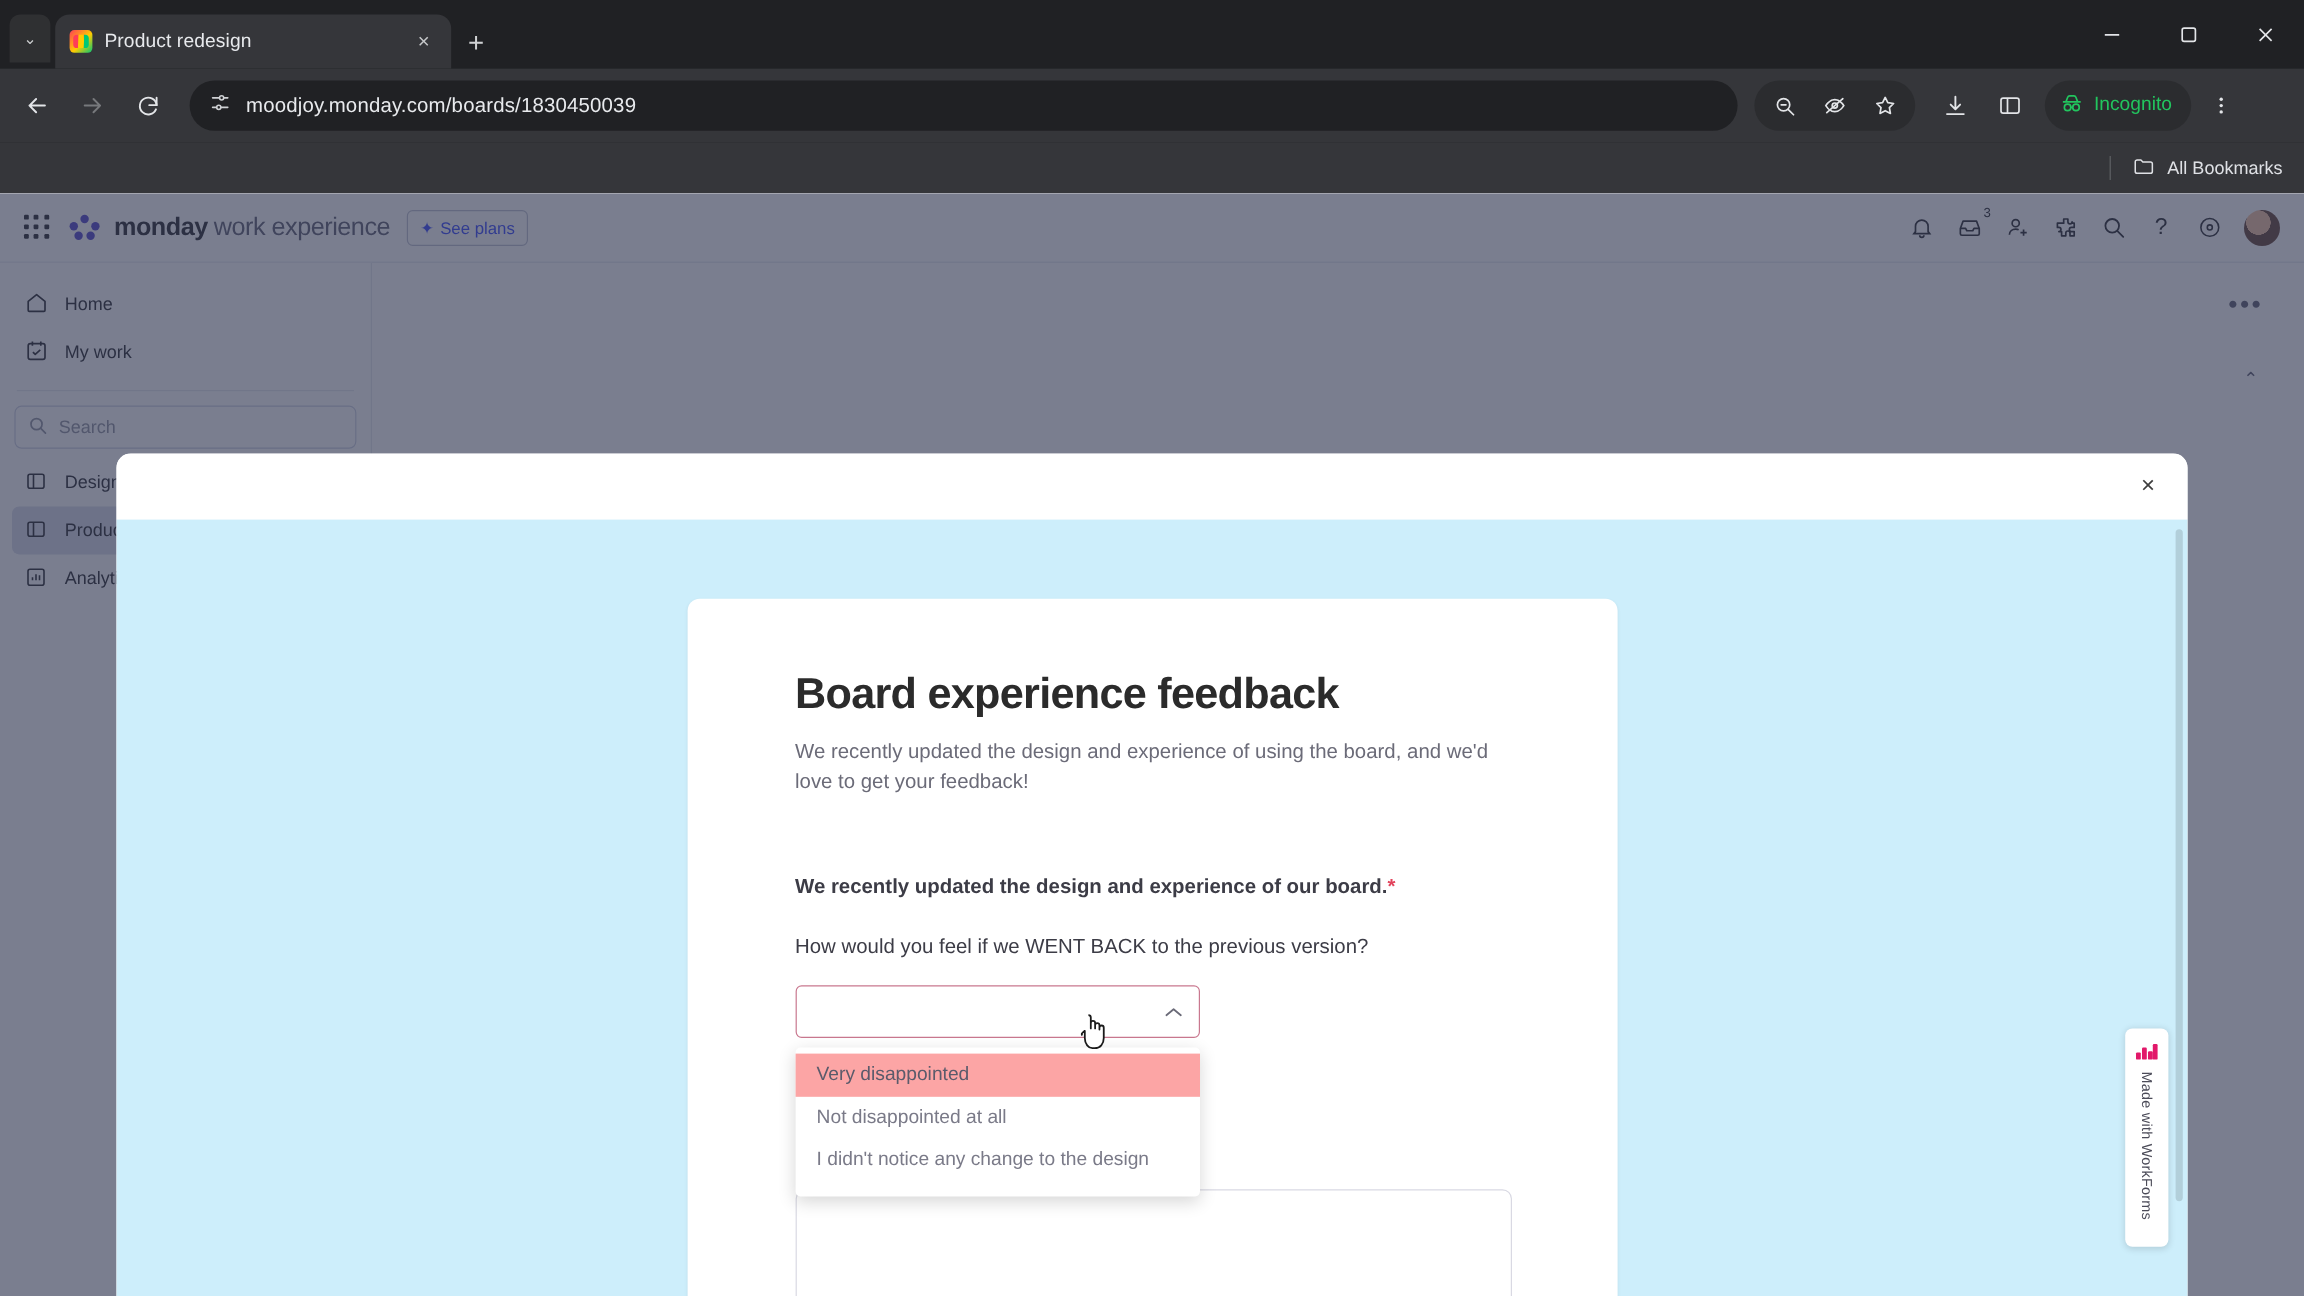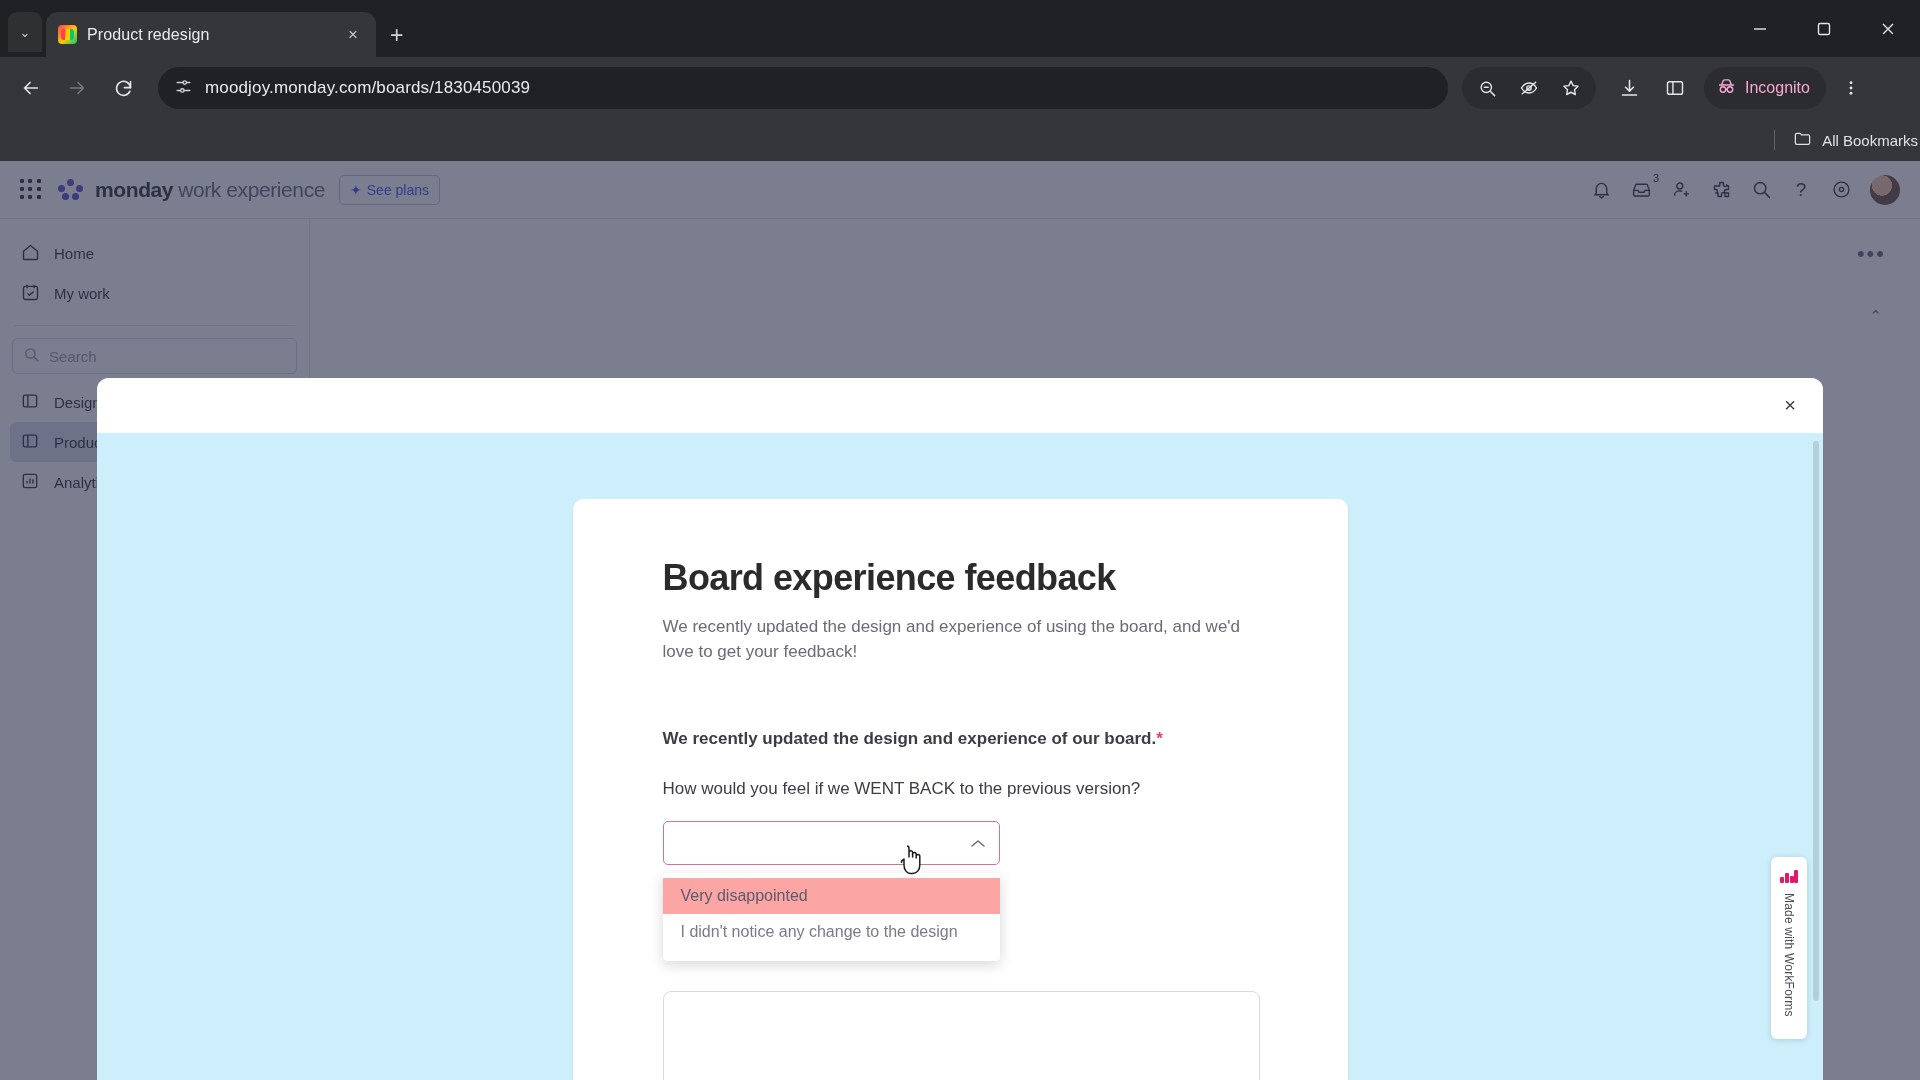--- a/index.html
+++ b/index.html
@@ -60,25 +60,25 @@
   .omnibox {
     flex: 1; height: 42px; background: #202124; border-radius: 21px;
     display: flex; align-items: center; gap: 12px; padding: 0 16px; margin: 0 10px;
     max-width: 1290px;
   }
   .omnibox .url { color: #e8eaed; font-size: 17px; letter-spacing: .15px; }
   .tb-icongroup { display: flex; align-items: center; background: #2b2c2f; border-radius: 21px; height: 42px; padding: 0 4px; }
   .tb-ico { width: 42px; height: 42px; display:flex; align-items:center; justify-content:center; color: #e3e5e8; }
   .incognito-pill {
     display:flex; align-items:center; gap: 8px; height: 42px; padding: 0 16px 0 12px;
-    background:#2b2c2f; border-radius: 21px; color:#f9a8d4; font-size: 16px; margin-left: 4px;
+    background:#2b2c2f; border-radius: 21px; color:#22c55e; font-size: 16px; margin-left: 4px;
   }
   .bookmarkbar {
     height: 42px; background: #35363a; display: flex; align-items: center;
-    justify-content: flex-end; padding-right: 2px; gap: 10px; color:#dfe1e5; font-size: 15px;
+    justify-content: flex-end; padding-right: 18px; gap: 10px; color:#dfe1e5; font-size: 15px;
   }
   .bm-div { width:1px; height:20px; background:#5f6165; margin-right:8px; }
 
   
   .page { flex: 1; position: relative; background: #ffffff; overflow: hidden; }
 
   .m-header {
     height: 58px; background: #ffffff; border-bottom: 1px solid #e6e9ef;
     display: flex; align-items: center; padding: 0 20px; gap: 14px;
   }
@@ -491,20 +491,21 @@
               <span></span>
               <span class="select-chevron">
                 <svg width="14" height="9" viewBox="0 0 14 9" fill="none" stroke="currentColor" stroke-width="1.5" stroke-linecap="round" stroke-linejoin="round">
                     <path d="M1 7l6-5 6 5"></path>
                   </svg>
               </span>
             </div>
 
             <div class="select-menu">
               <div class="opt sel">Very disappointed</div>
+              <div class="opt">Not disappointed at all</div>
               <div class="opt">I didn't notice any change to the design</div>
             </div>
           </div>
 
           <div class="textarea-box"></div>
 
         </div>
 
         <div class="canvas-scroll"></div>
 

